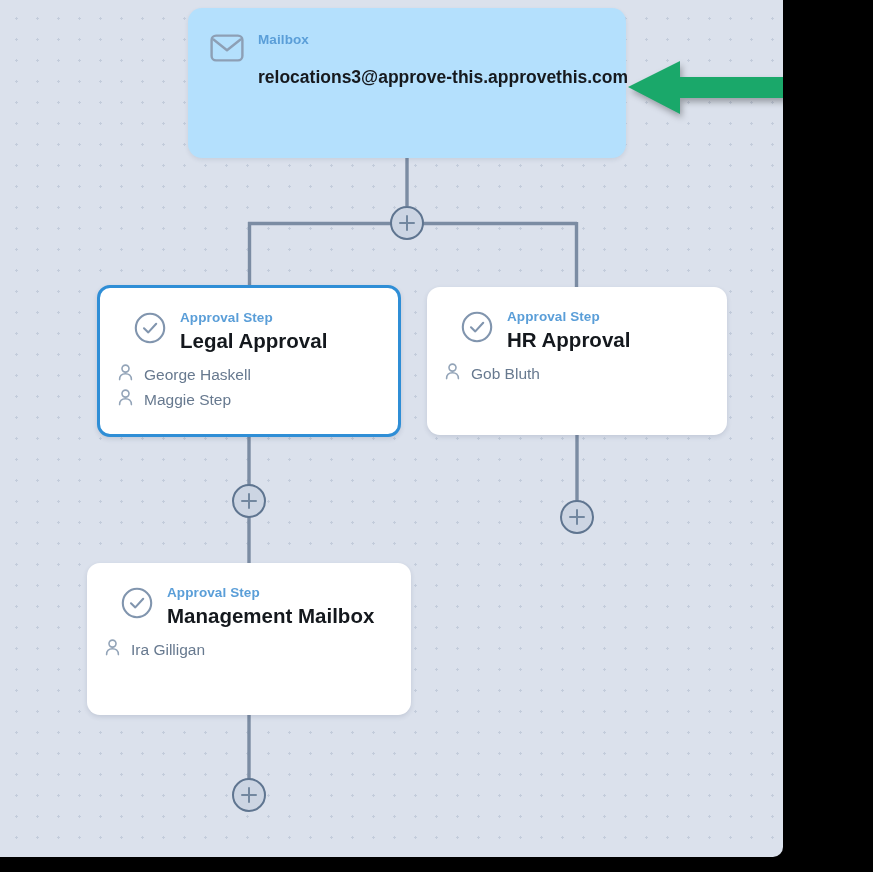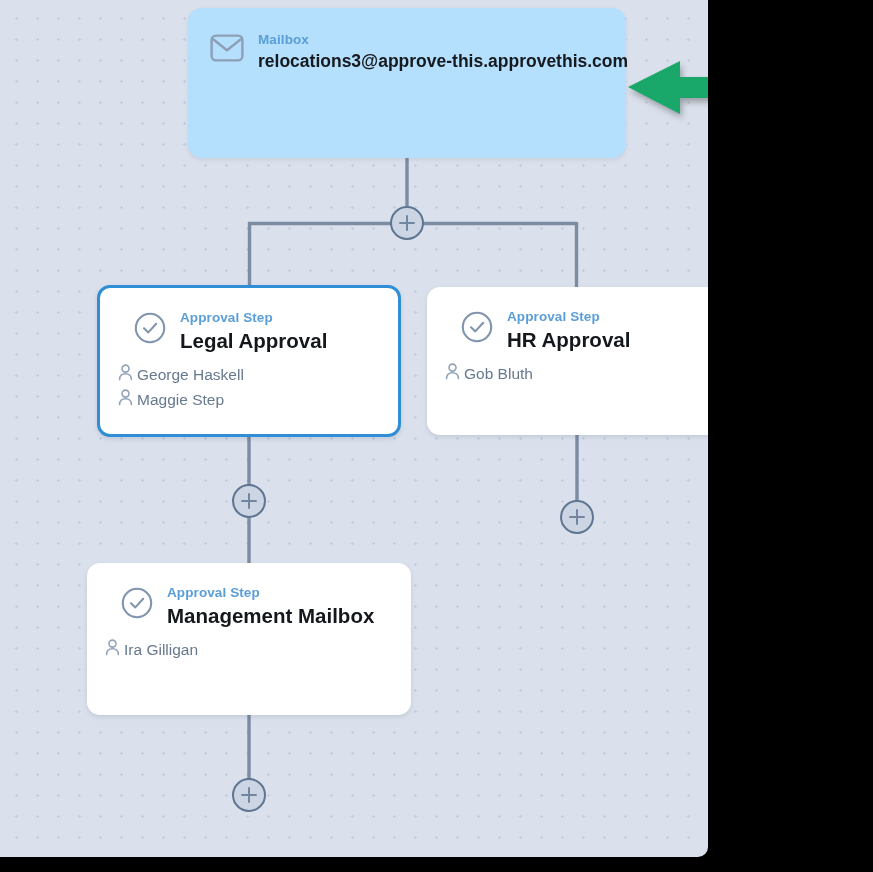--- a/index.html
+++ b/index.html
@@ -17,21 +17,21 @@
     width: 873px; height: 872px;
     background: #000000;
     border-radius: 0 0 16px 0;
     overflow: hidden;
   }
 
   
   #canvas {
     position: absolute;
     left: 0; top: 0;
-    width: 708px;
+    width: 783px;
     height: 857px;
     background-color: #dbe1ec;
     background-image:
       radial-gradient(#c3ccdb 1.1px, transparent 1.2px);
     background-size: 21px 21px;
     background-position: 6px 8px;
     border-radius: 0 0 10px 0;
     overflow: hidden;
   }
 
@@ -103,30 +103,30 @@
     font-weight: bold;
     color: #14181d;
     line-height: 1.25;
     margin-top: 1px;
     white-space: nowrap;
   }
   .title.mail {
     font-size: 17.5px;
     font-weight: bold;
     color: #16191e;
-    margin-top: 2px;
+    margin-top: 18px;
   }
 
   .assignees {
     padding: 9px 18px 0 18px;
   }
   .assignee {
     display: flex;
     align-items: center;
-    gap: 4px;
+    gap: 11px;
     height: 24px;
     margin-bottom: 1px;
   }
   .assignee-name {
     font-size: 15.5px;
     color: #67798f;
     line-height: 1;
   }
 
   

